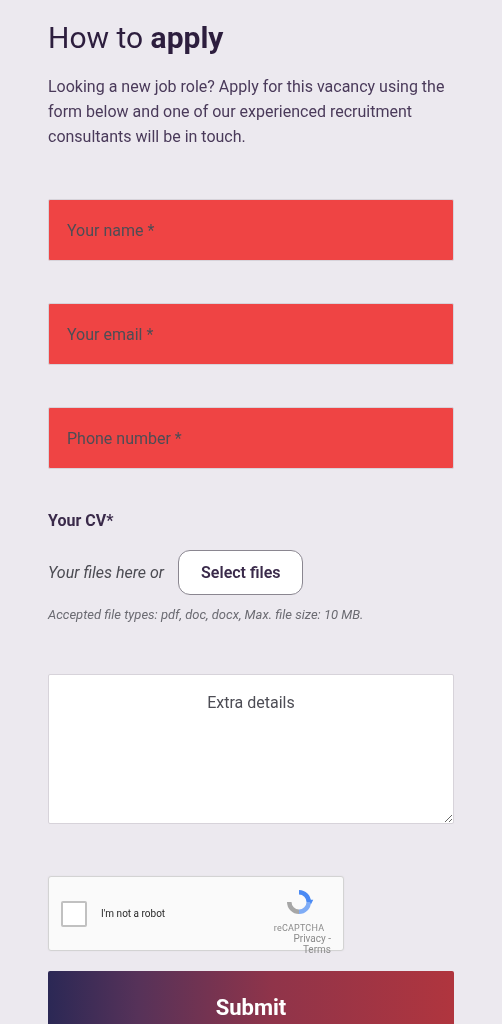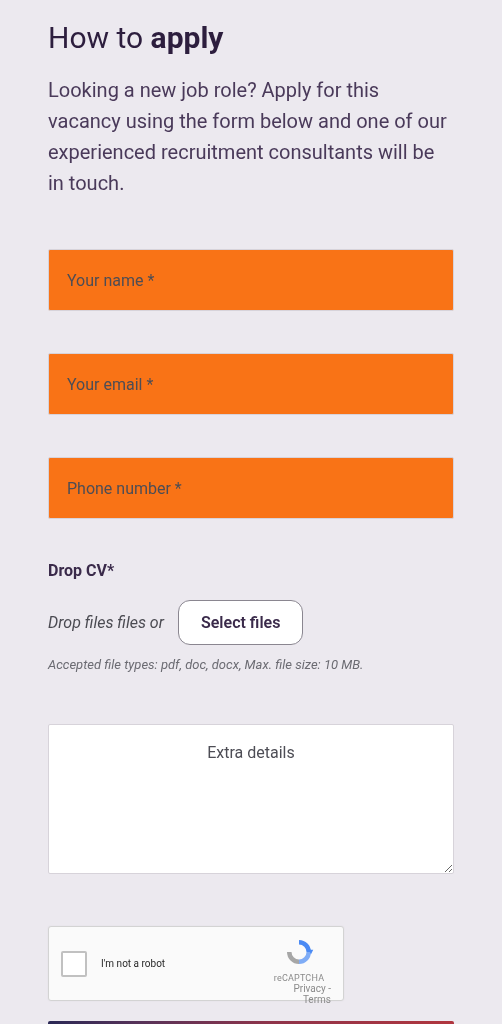--- a/index.html
+++ b/index.html
@@ -12,35 +12,35 @@
       padding: 20px 48px 40px 48px;
     }
     h1 {
       font-size: 30px;
       font-weight: 400;
       color: #2d1e3e;
       margin-bottom: 20px;
     }
     h1 .bold { font-weight: 700; }
     .intro {
-      font-size: 20px;
+      font-size: 16px;
       line-height: 1.55;
       color: #4a3a5a;
       margin-bottom: 50px;
     }
     .field {
       margin-bottom: 42px;
     }
     .input {
       width: 100%;
       height: 62px;
       padding: 0 18px;
       font-size: 16px;
       border: 1px solid #d7d3da;
-      background: #f97316;
+      background: #ef4444;
       color: #3a2a4a;
       border-radius: 2px;
       font-family: inherit;
     }
     .input::placeholder { color: #4d4d55; }
     .cv-label {
       font-size: 16px;
       font-weight: 700;
       color: #3a2a4a;
       margin-bottom: 20px;
@@ -166,23 +166,23 @@
 </div>
 
 <div class="field">
   <input class="input" type="email" placeholder="Your email *" style="">
 </div>
 
 <div class="field">
   <input class="input" type="tel" placeholder="Phone number *" style="">
 </div>
 
-<label class="cv-label">Drop CV*</label>
+<label class="cv-label">Your CV*</label>
 <div class="drop-row">
-  <span class="drop-text">Drop files files or</span>
+  <span class="drop-text">Your files here or</span>
   <button class="select-files" type="button">Select files</button>
 </div>
 <p class="accepted">Accepted file types: pdf, doc, docx, Max. file size: 10 MB.</p>
 
 <div class="textarea-wrap">
   <textarea class="textarea" placeholder="Extra details" style=""></textarea>
 </div>
 
 <div class="recaptcha">
   <div class="recaptcha-check"></div>

